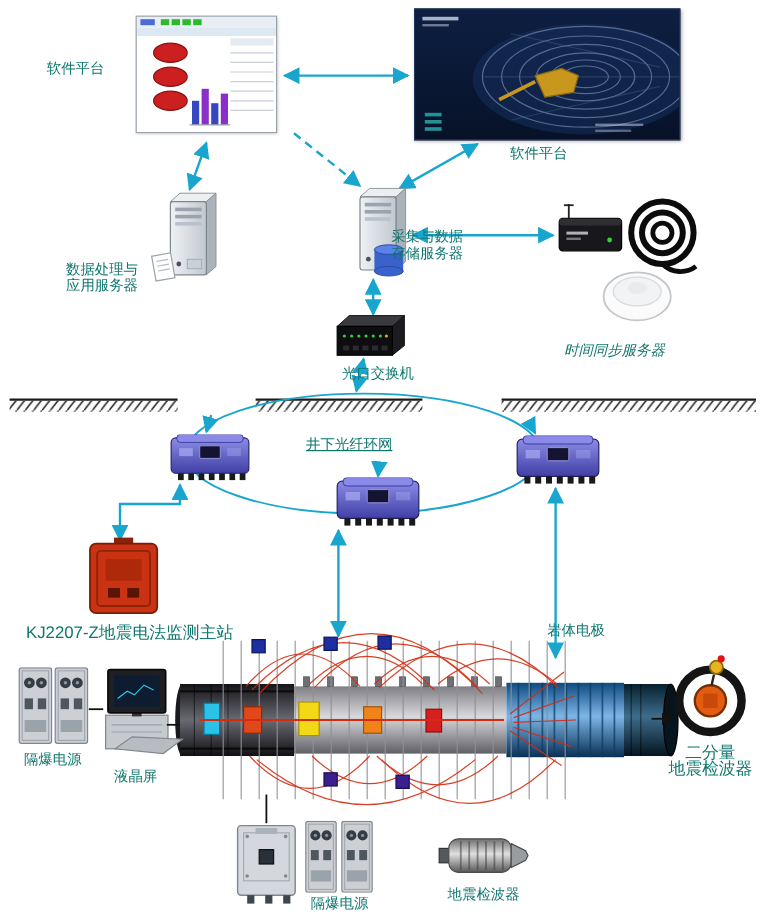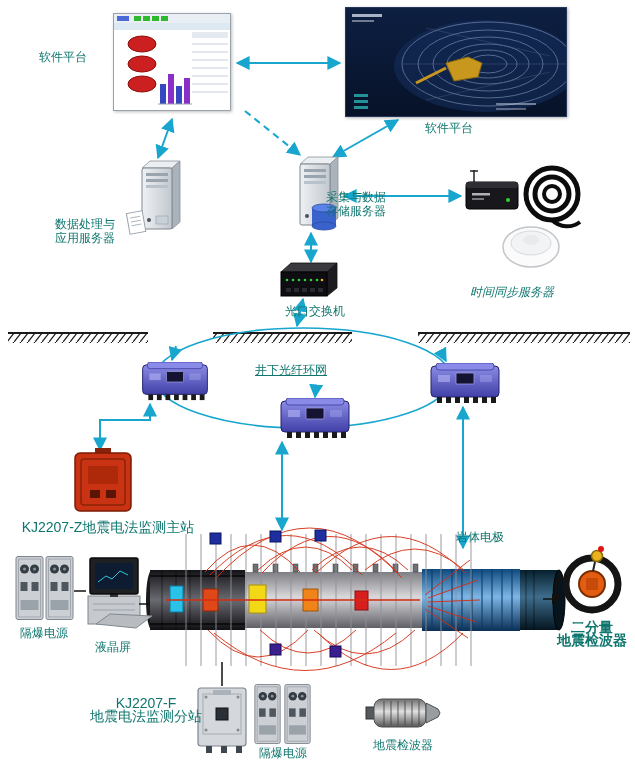--- a/index.html
+++ b/index.html
@@ -442,27 +442,23 @@
     <span style="display:block">应用服务器</span>
   </div>
   <div class="lbl" style="left:356px;top:190px;">
     <span style="display:block">采集与数据</span>
     <span style="display:block">存储服务器</span>
   </div>
   <div class="lbl" style="left:512px;top:285px;font-style:italic;">时间同步服务器</div>
   <div class="lbl" style="left:299px;top:304px;margin-left:16px;">光口交换机</div>
   <div class="lbl" style="left:291px;top:363px;text-decoration:underline;">井下光纤环网</div>
   <div class="lbl small" style="left:108px;top:521px;">KJ2207-Z地震电法监测主站</div>
-  <div class="lbl" style="left:480px;top:530px;">岩体电极</div>
+  <div class="lbl" style="left:480px;top:518px;">岩体电极</div>
   <div class="lbl" style="left:44px;top:626px;">隔爆电源</div>
   <div class="lbl" style="left:113px;top:640px;">液晶屏</div>
-  <div class="lbl small" style="left:146px;top:697px;">
-    <span style="display:block">KJ2207-F</span>
-    <span style="display:block">地震电法监测分站</span>
-  </div>
   <div class="lbl" style="left:283px;top:746px;">隔爆电源</div>
   <div class="lbl" style="left:403px;top:738px;">地震检波器</div>
-  <div class="lbl small" style="left:592px;top:621px;font-weight:bold;">
+  <div class="lbl small" style="left:592px;top:621px;">
     <span style="display:block">二分量</span>
     <span style="display:block">地震检波器</span>
   </div>
 
 </div>
 
 </body></html>

